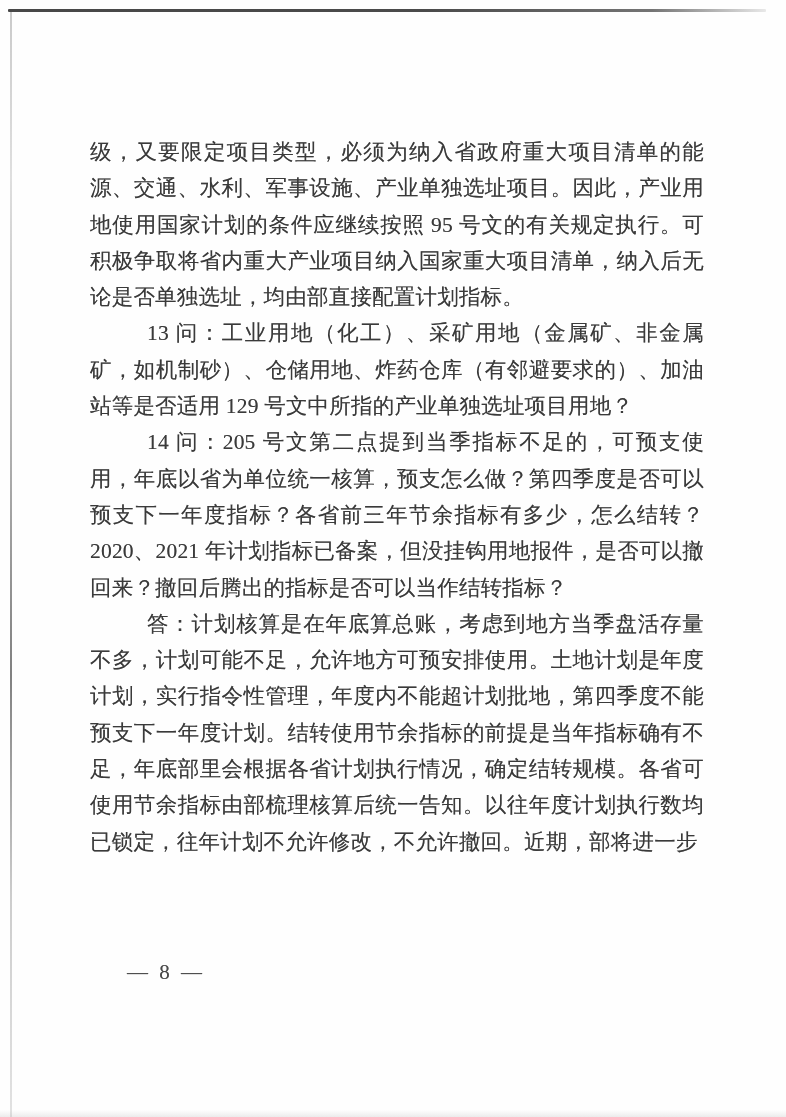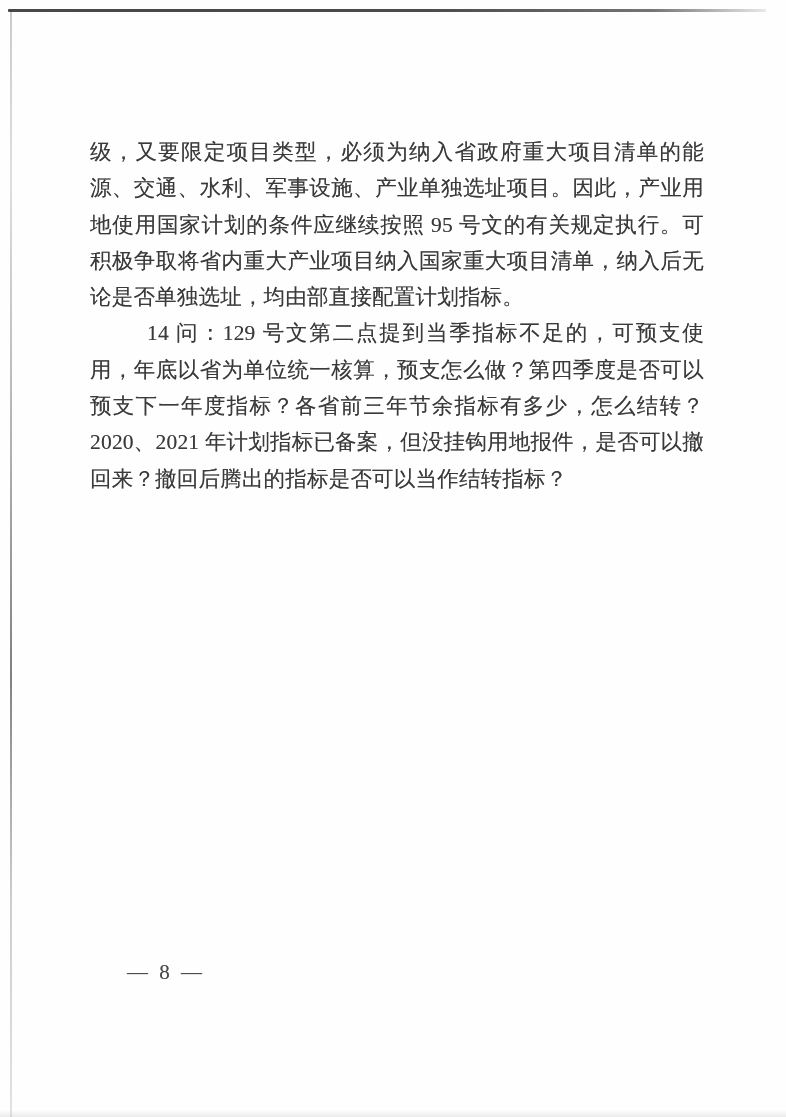--- a/index.html
+++ b/index.html
@@ -95,20 +95,22 @@
 </head>
 <body>
 
 <div class="page">
 
   <div class="top-rule"></div>
   <div class="left-edge"></div>
 
   <div class="text-block">
     <p class="para no-indent">级，又要限定项目类型，必须为纳入省政府重大项目清单的能源、交通、水利、军事设施、产业单独选址项目。因此，产业用地使用国家计划的条件应继续按照 95 号文的有关规定执行。可积极争取将省内重大产业项目纳入国家重大项目清单，纳入后无论是否单独选址，均由部直接配置计划指标。</p>
-    <p class="para">14 问：129 号文第二点提到当季指标不足的，可预支使用，年底以省为单位统一核算，预支怎么做？第四季度是否可以预支下一年度指标？各省前三年节余指标有多少，怎么结转？2020、2021 年计划指标已备案，但没挂钩用地报件，是否可以撤回来？撤回后腾出的指标是否可以当作结转指标？</p>
+    <p class="para">13 问：工业用地（化工）、采矿用地（金属矿、非金属矿，如机制砂）、仓储用地、炸药仓库（有邻避要求的）、加油站等是否适用 129 号文中所指的产业单独选址项目用地？</p>
+    <p class="para">14 问：205 号文第二点提到当季指标不足的，可预支使用，年底以省为单位统一核算，预支怎么做？第四季度是否可以预支下一年度指标？各省前三年节余指标有多少，怎么结转？2020、2021 年计划指标已备案，但没挂钩用地报件，是否可以撤回来？撤回后腾出的指标是否可以当作结转指标？</p>
+    <p class="para">答：计划核算是在年底算总账，考虑到地方当季盘活存量不多，计划可能不足，允许地方可预安排使用。土地计划是年度计划，实行指令性管理，年度内不能超计划批地，第四季度不能预支下一年度计划。结转使用节余指标的前提是当年指标确有不足，年底部里会根据各省计划执行情况，确定结转规模。各省可使用节余指标由部梳理核算后统一告知。以往年度计划执行数均已锁定，往年计划不允许修改，不允许撤回。近期，部将进一步</p>
   </div>
 
   <div class="page-number">— 8 —</div>
 
   <div class="bottom-shade"></div>
 
 </div>
 
 </body></html>

